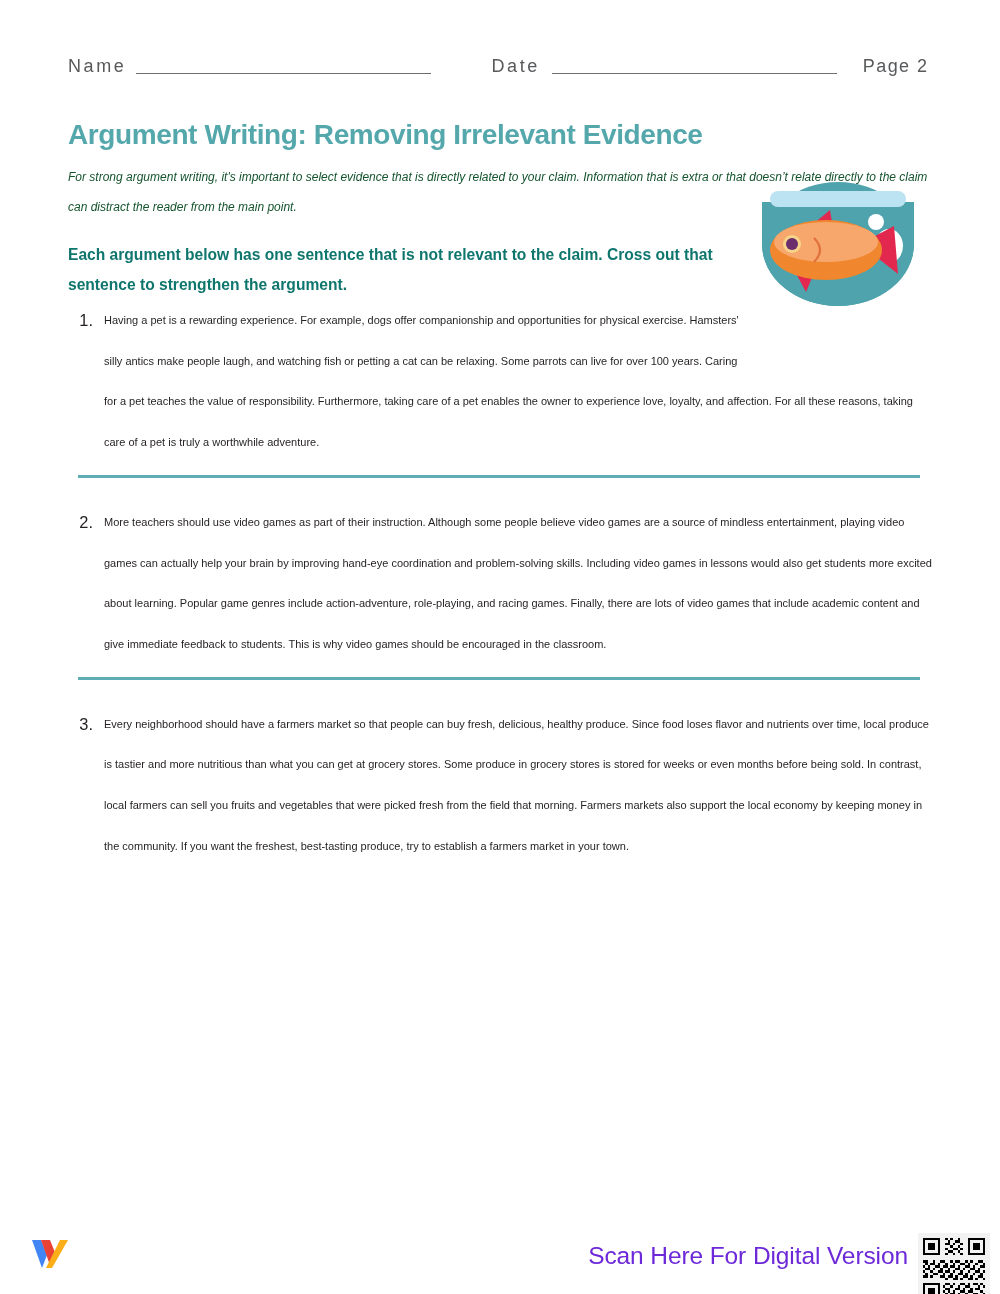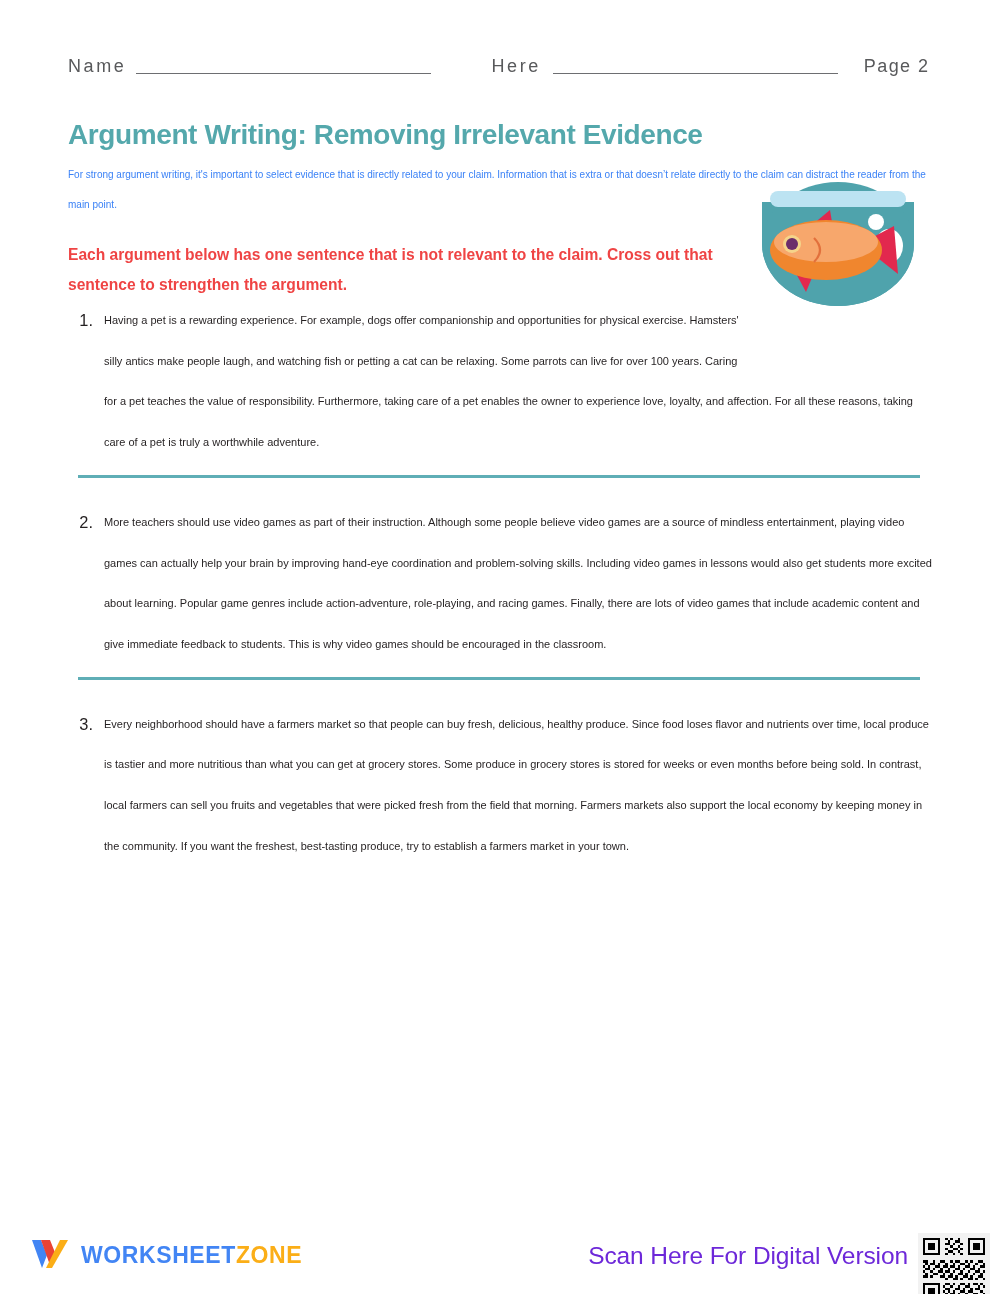--- a/index.html
+++ b/index.html
@@ -59,35 +59,36 @@
     letter-spacing: -0.4px;
     color: #54A8AC;
   }
 
   
   .intro {
     position: absolute;
     left: 68px;
     top: 150px;
     width: 862px;
-    font-size: 10px;
+    font-size: 12px;
+    font-style: italic;
     line-height: 30px;
-    color: #3b82f6;
+    color: #14532d;
   }
 
   
   .directions {
     position: absolute;
     left: 68px;
     top: 224px;
     width: 672px;
     font-size: 15.6px;
     font-weight: 700;
     line-height: 30px;
-    color: #ef4444;
+    color: #0f766e;
   }
 
   
   .fishbowl {
     position: absolute;
     left: 748px;
     top: 182px;
     width: 180px;
     height: 130px;
   }
@@ -179,21 +180,21 @@
     background: #f2f2f2;
   }
 </style>
 </head>
 <body>
 
 <div class="header-row">
   <span class="field-label">Name</span>
   <span class="field-rule rule-name"></span>
   <span class="spacer-mid"></span>
-  <span class="field-label">Here</span>
+  <span class="field-label">Date</span>
   <span class="field-rule rule-date"></span>
   <span class="page-label">Page 2</span>
 </div>
 
 <h1 class="page-title">Argument Writing: Removing Irrelevant Evidence</h1>
 
 <p class="intro">For strong argument writing, it's important to select evidence that is directly related to your claim. Information that is extra or that doesn’t relate directly to the claim can distract the reader from the main point.</p>
 
 <p class="directions">Each argument below has one sentence that is not relevant to the claim. Cross out that sentence to strengthen the argument.</p>
 
@@ -255,21 +256,20 @@
 <div class="footer">
 
   <div class="logo">
     <span class="logo-mark">
       <svg viewBox="0 0 42 34" width="42" height="34" xmlns="http://www.w3.org/2000/svg">
         <path d="M2 2 L12 30 L17 17 L11 2 Z" fill="#4285F4"></path>
         <path d="M11 2 L21 30 L26 17 L20 2 Z" fill="#EA4335"></path>
         <path d="M22 30 L38 2 L30 2 L16 30 Z" fill="#FBAE17"></path>
       </svg>
     </span>
-    <span class="logo-text"><span class="logo-worksheet">WORKSHEET</span><span class="logo-zone">ZONE</span></span>
   </div>
 
   <div class="scan-text">Scan Here For Digital Version</div>
 
   <div class="qr">
     <svg viewBox="0 0 29 29" width="72" height="72" xmlns="http://www.w3.org/2000/svg" shape-rendering="crispEdges">
       <rect width="29" height="29" fill="#f2f2f2"></rect>
       <g fill="#000000">
         <rect x="2" y="2" width="7" height="1"></rect>
           <rect x="2" y="8" width="7" height="1"></rect>

